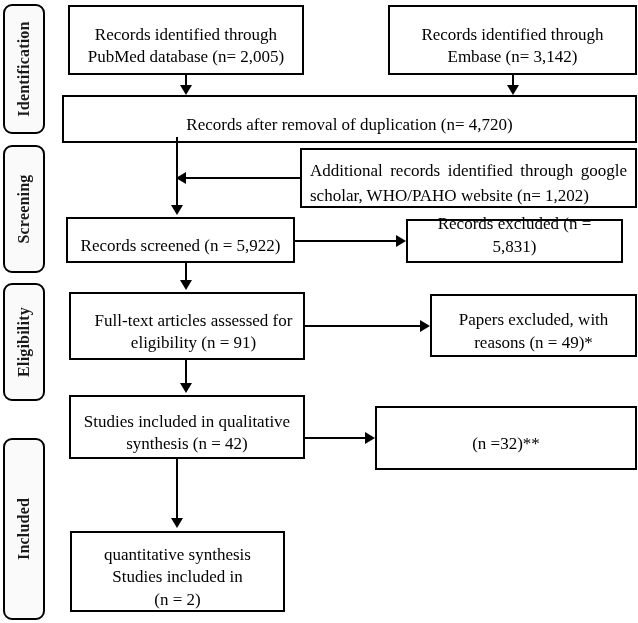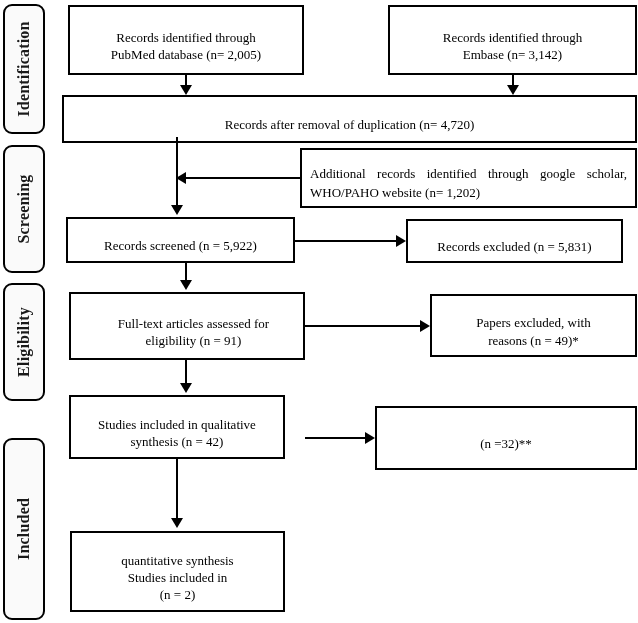--- a/index.html
+++ b/index.html
@@ -42,21 +42,21 @@
     box-sizing: border-box;
     background: #ffffff;
     border: 2px solid #000000;
     display: flex;
     align-items: center;
     justify-content: center;
     padding: 3px 8px;
   }
   .box-text {
     text-align: center;
-    font-size: 13px;
+    font-size: 17px;
     line-height: 1.32;
     color: #000000;
     margin-top: 12px;
   }
   .box-text.justify {
     text-align: justify;
     text-align-last: left;
     line-height: 1.45;
   }
 
@@ -149,21 +149,21 @@
 
   <div class="hline" style="left:186px; top:177px; width:114px;"></div>
   <div class="arrow-left" style="left:176px; top:172px;"></div>
 
   <div class="box" style="left:66px; top:217px; width:229px; height:46px;">
     <div class="box-text">
       <div>Records screened (n = 5,922)</div>
     </div>
   </div>
 
-  <div class="box" style="left:406px; top:219px; width:217px; height:44px;">
+  <div class="box" style="left:406px; top:219px; width:217px; height:44px;align-items:flex-end;">
     <div class="box-text">
       <div>Records excluded (n = 5,831)</div>
     </div>
   </div>
 
   <div class="hline" style="left:295px; top:240px; width:101px;"></div>
   <div class="arrow-right" style="left:396px; top:235px;"></div>
 
   <div class="vline" style="left:185px; top:263px; height:19px;"></div>
   <div class="arrow-down" style="left:180px; top:280px;"></div>
@@ -181,21 +181,21 @@
       <div>reasons (n = 49)*</div>
     </div>
   </div>
 
   <div class="hline" style="left:305px; top:325px; width:115px;"></div>
   <div class="arrow-right" style="left:420px; top:320px;"></div>
 
   <div class="vline" style="left:185px; top:360px; height:25px;"></div>
   <div class="arrow-down" style="left:180px; top:383px;"></div>
 
-  <div class="box" style="left:69px; top:395px; width:216px; height:64px;">
+  <div class="box" style="left:69px; top:395px; width:236px; height:64px;">
     <div class="box-text">
       <div>Studies included in qualitative</div>
       <div>synthesis (n = 42)</div>
     </div>
   </div>
 
   <div class="box" style="left:375px; top:406px; width:262px; height:64px;">
     <div class="box-text">
       <div>(n =32)**</div>
     </div>

